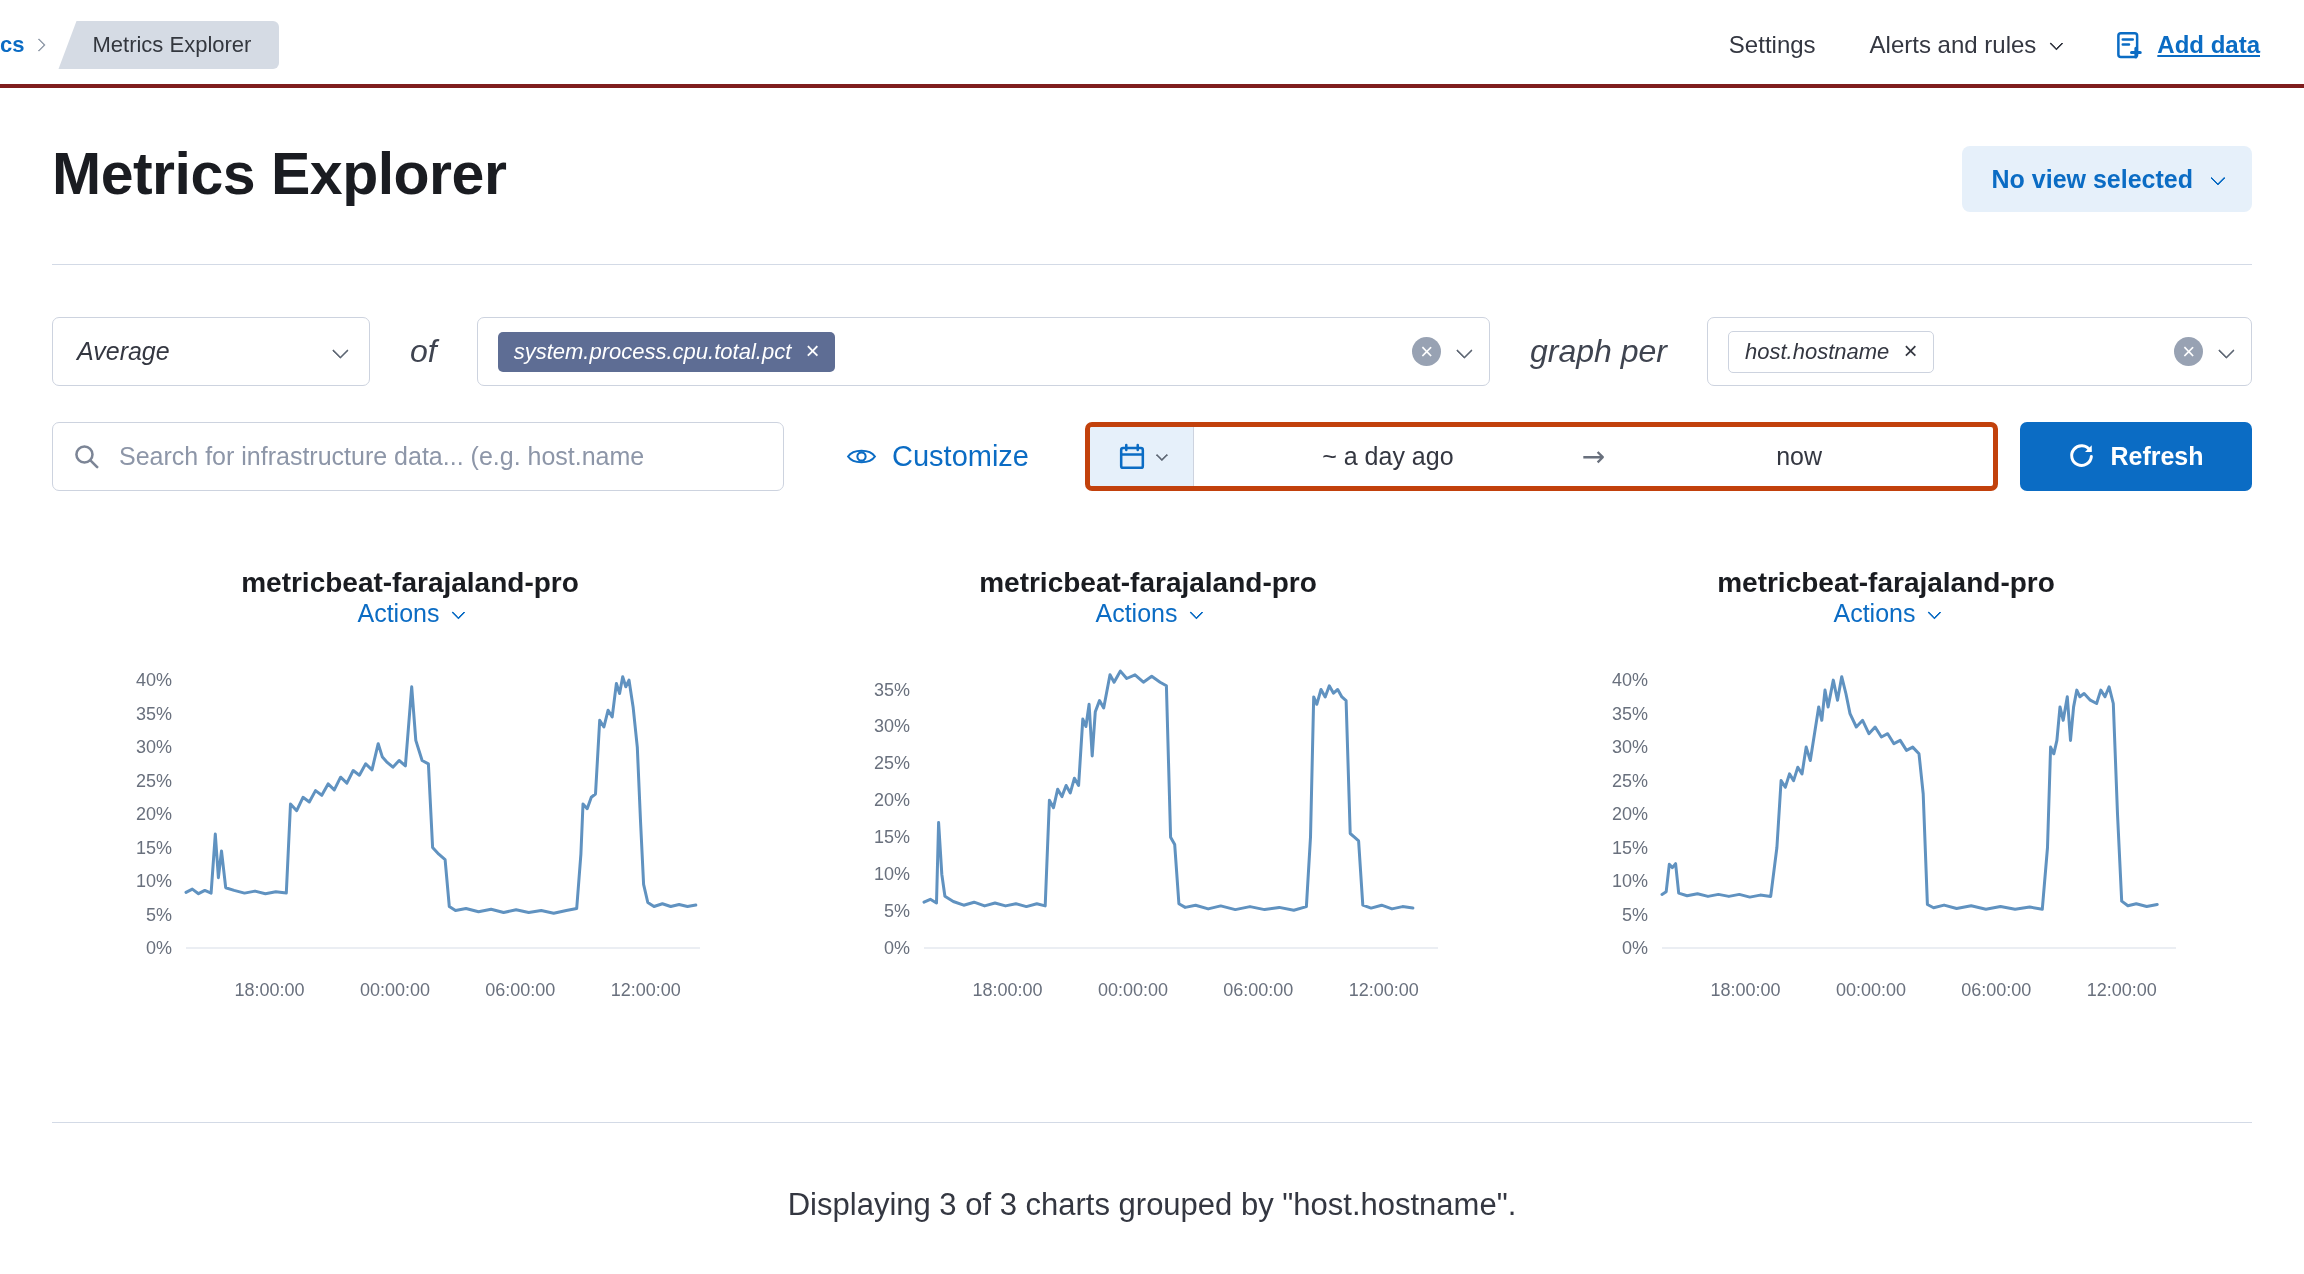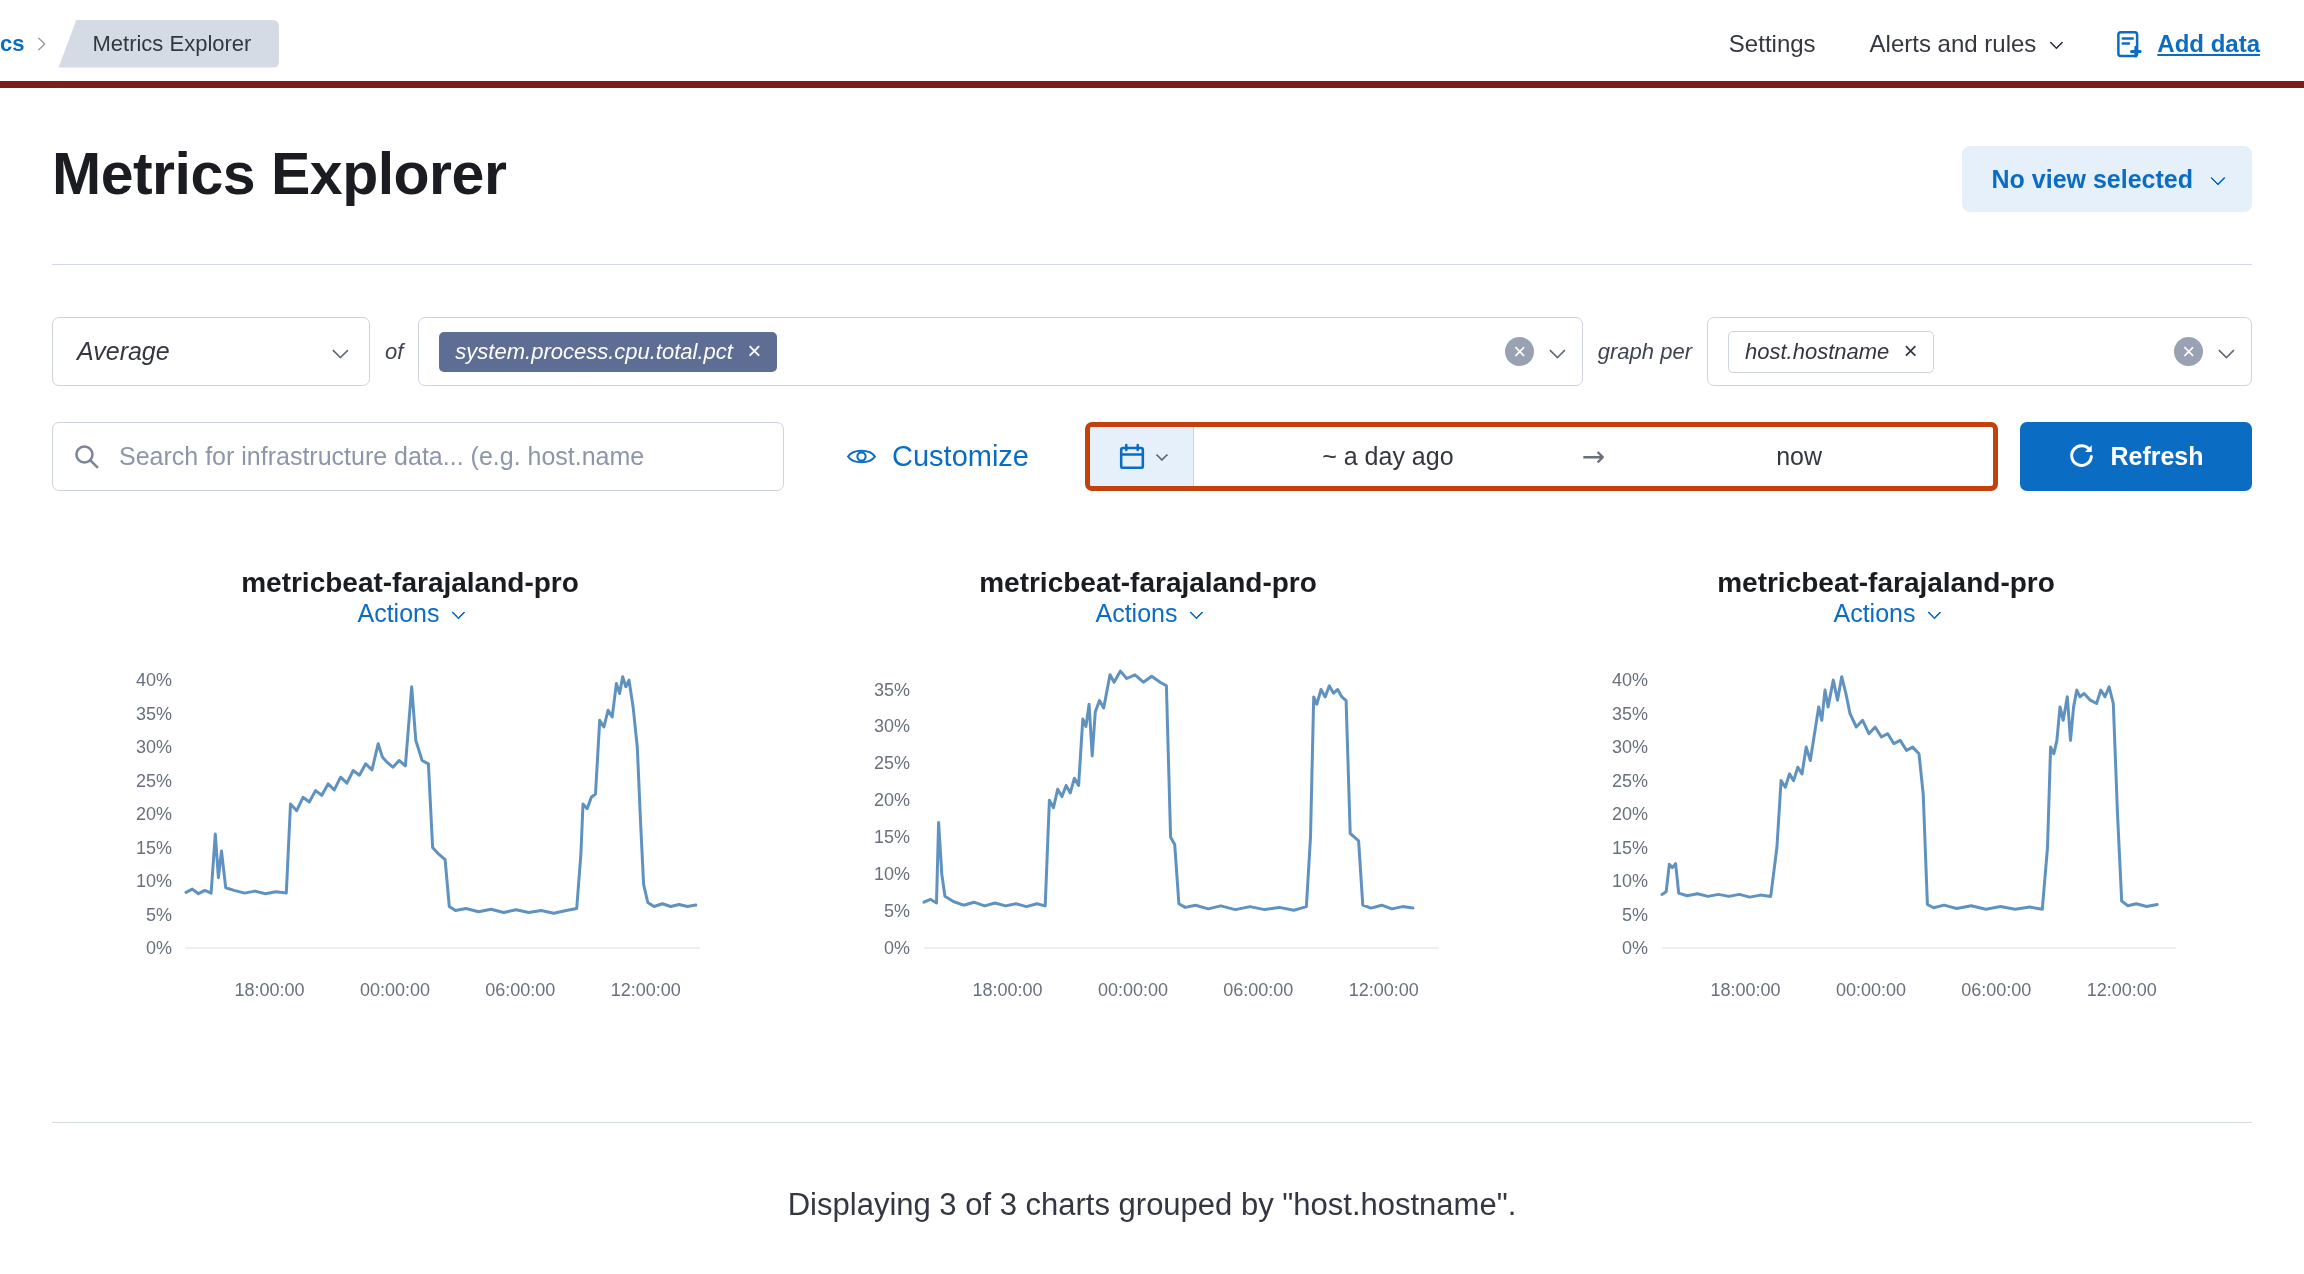--- a/index.html
+++ b/index.html
@@ -7,21 +7,21 @@
   body {
     width:2304px; height:1274px; overflow:hidden;
     background:#ffffff; color:#343741;
     font-family:"Liberation Sans","DejaVu Sans",sans-serif;
   }
   input,button { font-family:inherit; }
 
   
   .topbar {
     height:88px; display:flex; align-items:center; justify-content:space-between;
-    border-bottom:7px solid #7f1d1d; padding:6px 44px 0 0; background:#fff;
+    border-bottom:4px solid #7f1d1d; padding:6px 44px 0 0; background:#fff;
   }
   .crumbs { display:flex; align-items:center; }
   .crumb-prev { color:#0b6cc4; font-size:22px; font-weight:600; cursor:pointer; }
   .chev {
     display:inline-block; width:12px; height:12px;
     border-right:2.5px solid currentColor; border-bottom:2.5px solid currentColor;
     transform:rotate(45deg) translateY(-2px); border-radius:1px;
   }
   .chev-right { transform:rotate(-45deg); }
   .crumb-sep { color:#9aa3b0; margin:0 14px 0 10px; width:10px; height:10px; border-width:2px; }
@@ -51,21 +51,21 @@
   .divider { border:none; border-top:1px solid #d3dae6; margin:52px 0 0; }
 
   
   .row1 { display:flex; align-items:center; margin-top:52px;font-style:italic; }
   .select {
     flex:0 0 318px; height:69px; background:#fff; cursor:pointer;
     border:1px solid #cdd3df; border-radius:7px; font-size:25px; color:#343741;
     display:flex; align-items:center; justify-content:space-between; padding:0 24px;
   }
   .select .chev, .combo-chev { color:#5d6673; width:12px; height:12px; }
-  .inline-label { margin:0 15px; font-size:22px; color:#3f4450; white-space:nowrap; }
+  .inline-label { margin:0 40px; font-size:32px; color:#3f4450; white-space:nowrap; }
   .combo {
     flex:1 1 auto; height:69px; background:#fff;
     border:1px solid #cdd3df; border-radius:7px;
     display:flex; align-items:center; padding:12px 20px; gap:16px;
   }
   .combo-groupby { flex:0 0 545px; }
   .spacer { flex:1; }
   .pill {
     display:flex; align-items:center; gap:14px; font-size:22px; line-height:1;
     padding:9px 16px; border-radius:5px; cursor:pointer; white-space:nowrap;

